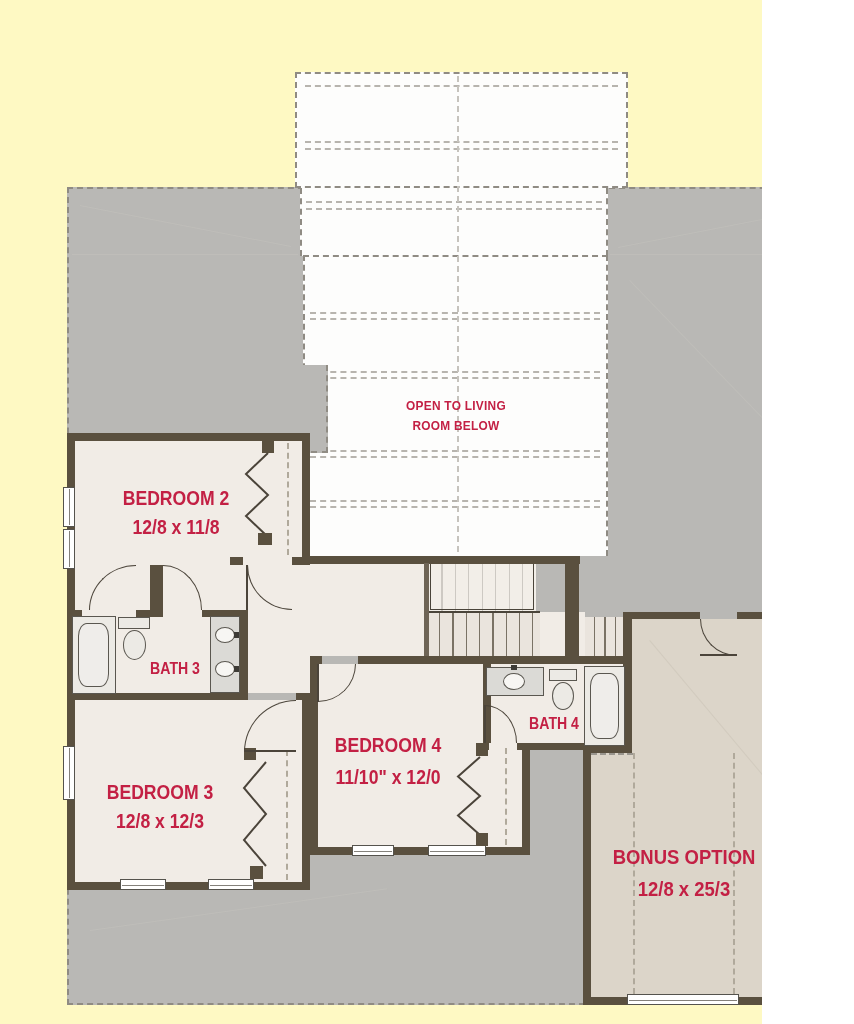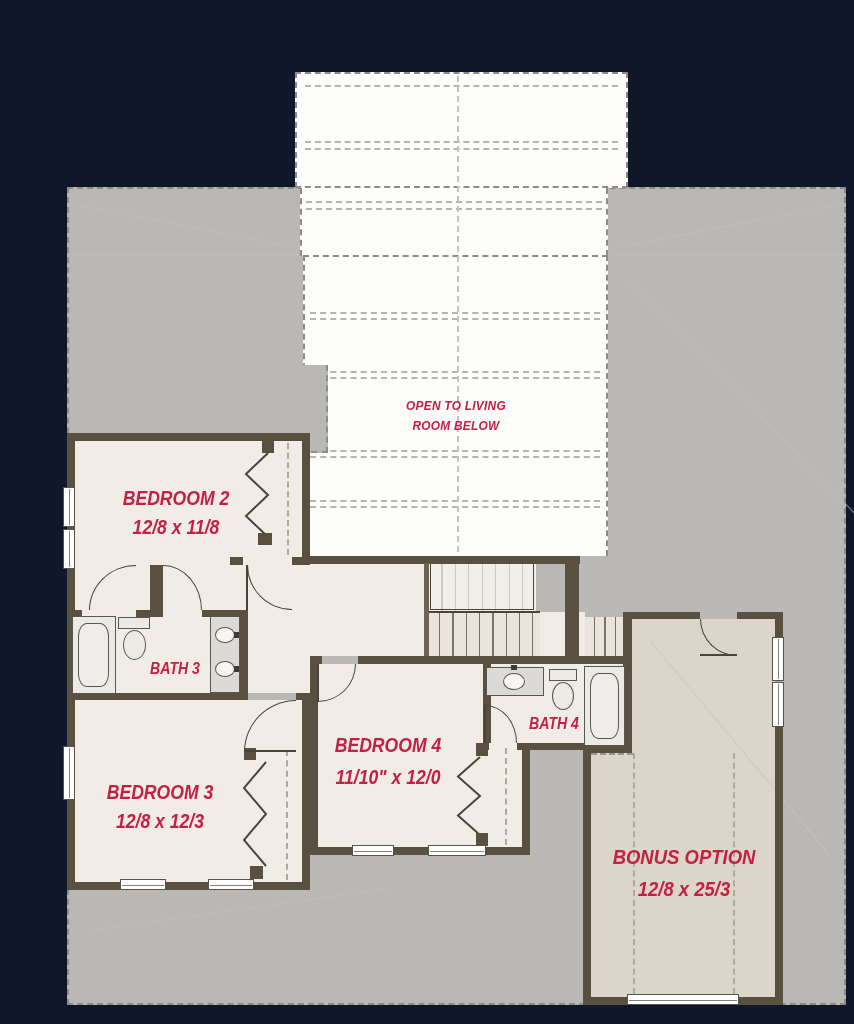--- a/index.html
+++ b/index.html
@@ -1,18 +1,18 @@
 <!DOCTYPE html>
 <html><head>
 <meta charset="utf-8">
 <title>Floor Plan</title>
 <style>
   html,body{margin:0;padding:0;background:#ffffff;}
-  #plan{position:relative;width:854px;height:1024px;background:#0f172a;overflow:hidden;
-        font-family:"Liberation Sans","DejaVu Sans",sans-serif;font-style:italic;}
+  #plan{position:relative;width:762px;height:1024px;background:#fef9c3;overflow:hidden;
+        font-family:"Liberation Sans","DejaVu Sans",sans-serif;}
   .abs{position:absolute;}
   .gray{position:absolute;background:#b9b8b5;}
   .white{position:absolute;background:#fdfdfc;}
   .room{position:absolute;background:#f1ece6;}
   .bonusfloor{position:absolute;background:#dcd5c9;}
   .wall{position:absolute;background:#5a503f;}
   .wall-thin{position:absolute;background:#6e6456;}
   .dash-border{border:2px dashed #8f8b83;}
   .dashh{position:absolute;height:0;border-top:2px dashed #b7b4ae;}
   .dashh-dark{position:absolute;height:0;border-top:2px dashed #9a968e;}

